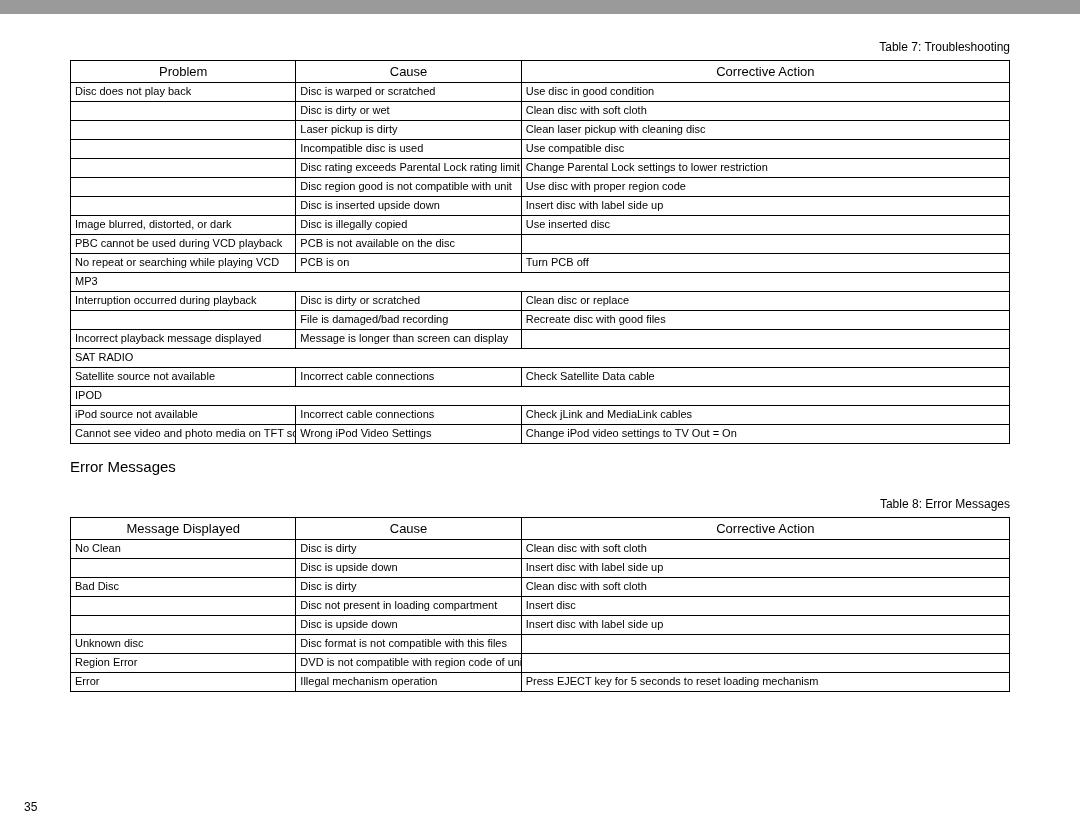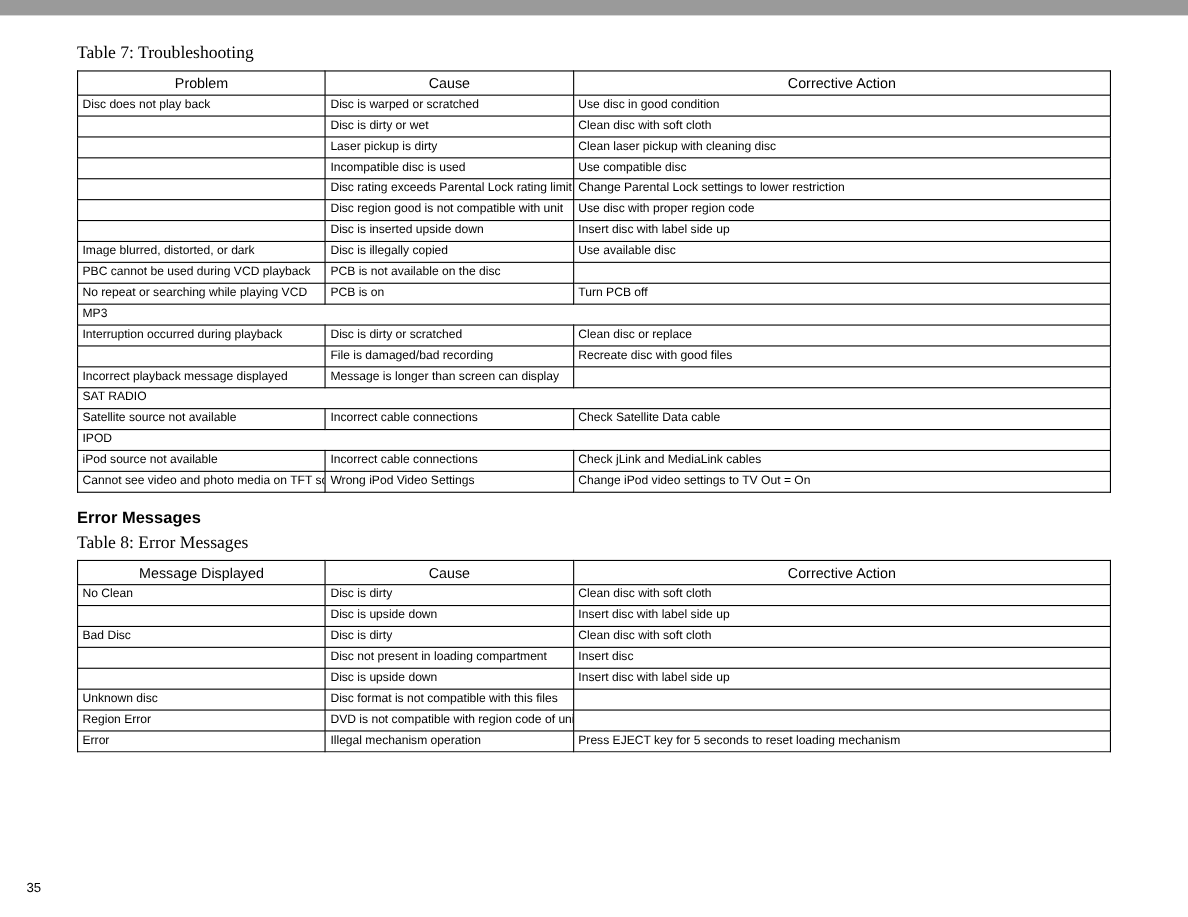--- a/index.html
+++ b/index.html
@@ -12,24 +12,23 @@
   }
   .top-bar {
     height: 14px;
     background: #9a9a9a;
     width: 100%;
   }
   .page {
     padding: 20px 70px 0 70px;
   }
   .table-title {
-    text-align: left;
-    font-size: 16px;
+    text-align: right;
+    font-size: 12px;
     margin: 6px 0 6px 0;
-    font-family: Liberation Serif, serif;
   }
   table {
     border-collapse: collapse;
     width: 100%;
     table-layout: fixed;
   }
   th, td {
     border: 1px solid #000;
     padding: 2px 4px;
     text-align: left;
@@ -44,22 +43,22 @@
     font-size: 13px;
     font-weight: normal;
     padding: 3px 4px;
     margin-left: 18px;
   }
   col.c1 { width: 24%; }
   col.c2 { width: 24%; }
   col.c3 { width: 52%; }
   .section-heading {
     font-size: 15px;
-    margin: 14px 0 6px 0;
-    font-weight: bold;
+    margin: 14px 0 22px 0;
+    font-weight: normal;
   }
   .page-num {
     font-size: 12px;
     position: fixed;
     bottom: 20px;
     left: 0; right: 0; margin-left: 24px;
   }
 </style>
 </head>
 <body>
@@ -115,21 +114,21 @@
           <td>Use disc with proper region code</td>
         </tr>
         <tr>
           <td></td>
           <td>Disc is inserted upside down</td>
           <td>Insert disc with label side up</td>
         </tr>
         <tr>
           <td>Image blurred, distorted, or dark</td>
           <td>Disc is illegally copied</td>
-          <td>Use available disc</td>
+          <td>Use inserted disc</td>
         </tr>
         <tr>
           <td>PBC cannot be used during VCD playback</td>
           <td>PCB is not available on the disc</td>
           <td></td>
         </tr>
         <tr>
           <td>No repeat or searching while playing VCD</td>
           <td>PCB is on</td>
           <td>Turn PCB off</td>

